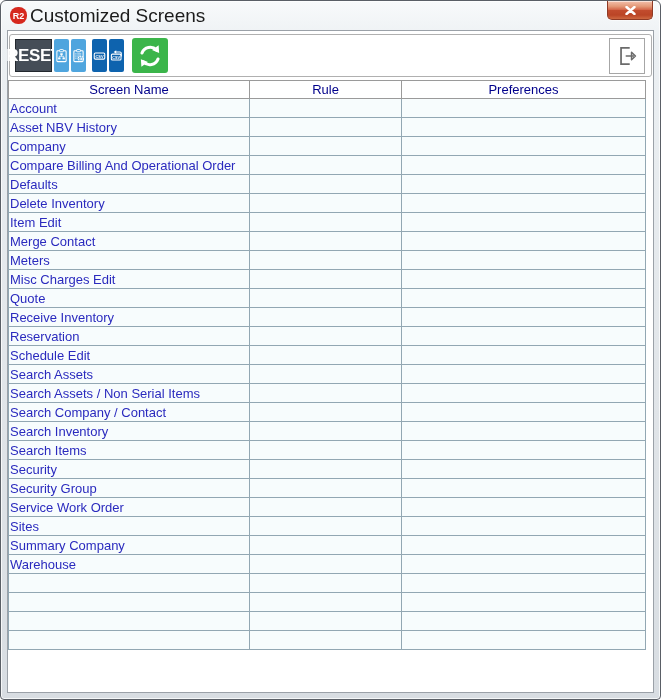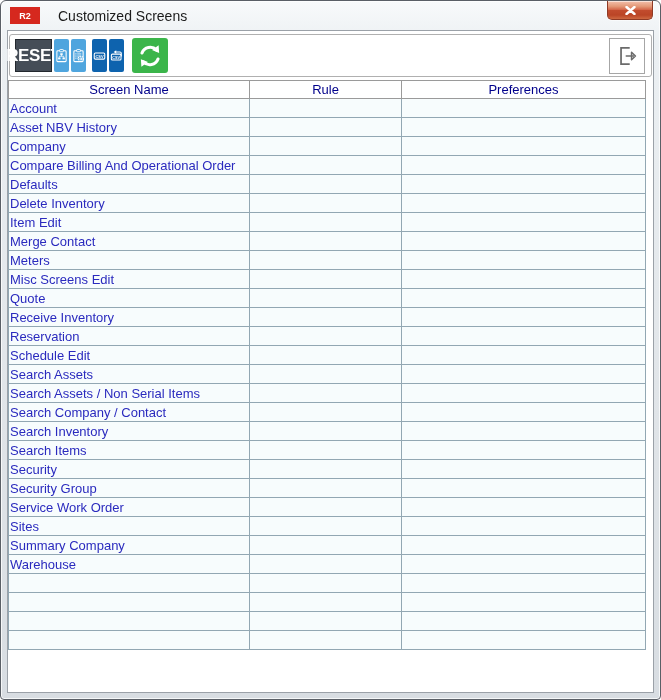--- a/index.html
+++ b/index.html
@@ -10,25 +10,25 @@
   .window {
     position: relative; width: 661px; height: 700px;
     background: linear-gradient(180deg, #F8FAFB 0%, #ECF0F3 6%, #E0E4E8 60%, #D8DDE2 100%);
     border: 1px solid #5A5F66;
     border-radius: 6px 6px 4px 4px;
     box-shadow: inset 0 0 0 1px rgba(255,255,255,0.75);
     overflow: hidden;
   }
   .titlebar { position: absolute; top: 0; left: 0; right: 0; height: 29px; display: flex; align-items: center; padding-left: 9px; }
   .app-icon {
-    width: 30px; height: 17px; background: #D6281E; color: #fff;
-    font-size: 9px; font-weight: bold; border-radius: 0;
+    width: 17px; height: 17px; background: #D6281E; color: #fff;
+    font-size: 9px; font-weight: bold; border-radius: 8px;
     display: flex; align-items: center; justify-content: center; flex: 0 0 auto;
   }
-  .title-text { margin-left: 18px; font-size: 14px; color: #1b1b1b; }
+  .title-text { margin-left: 3px; font-size: 19px; color: #1b1b1b; }
   .close-btn {
     position: absolute; top: 0; right: 7px; width: 46px; height: 19px;
     border: 1px solid #8E3A25; border-top: none; border-radius: 0 0 5px 5px;
     background: linear-gradient(180deg, #F3C0AC 0%, #E39877 30%, #D4674A 48%, #C24C2E 52%, #BB4526 78%, #CE6841 100%);
     box-shadow: inset 0 1px 0 rgba(255,255,255,0.55), 0 0 0 1px rgba(255,255,255,0.5);
     display: flex; align-items: center; justify-content: center; cursor: default; padding: 0;
   }
   .close-btn svg { display: block; }
 
   
@@ -211,21 +211,21 @@
               <td>Merge Contact</td>
               <td></td>
               <td></td>
             </tr>
             <tr>
               <td>Meters</td>
               <td></td>
               <td></td>
             </tr>
             <tr>
-              <td>Misc Screens Edit</td>
+              <td>Misc Charges Edit</td>
               <td></td>
               <td></td>
             </tr>
             <tr>
               <td>Quote</td>
               <td></td>
               <td></td>
             </tr>
             <tr>
               <td>Receive Inventory</td>

